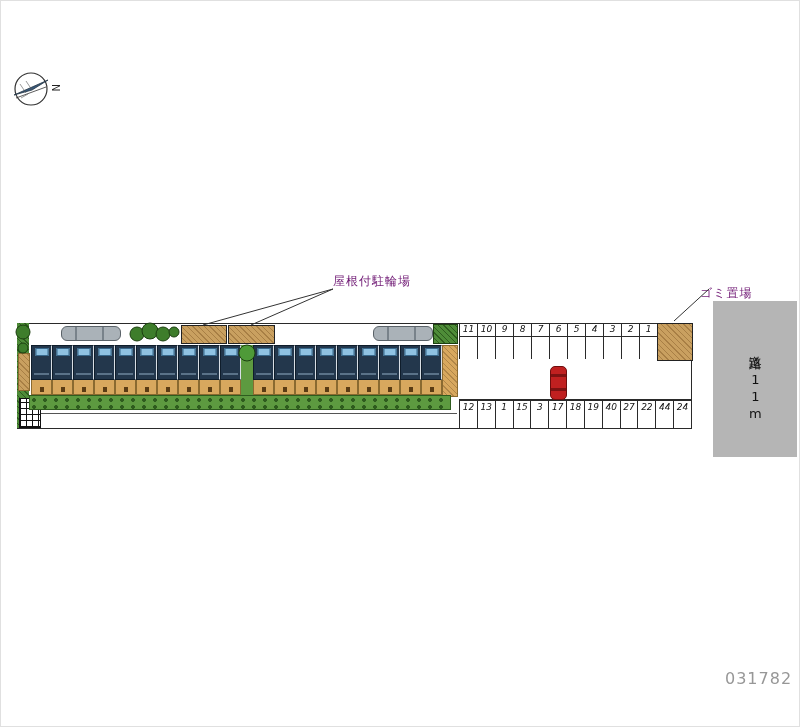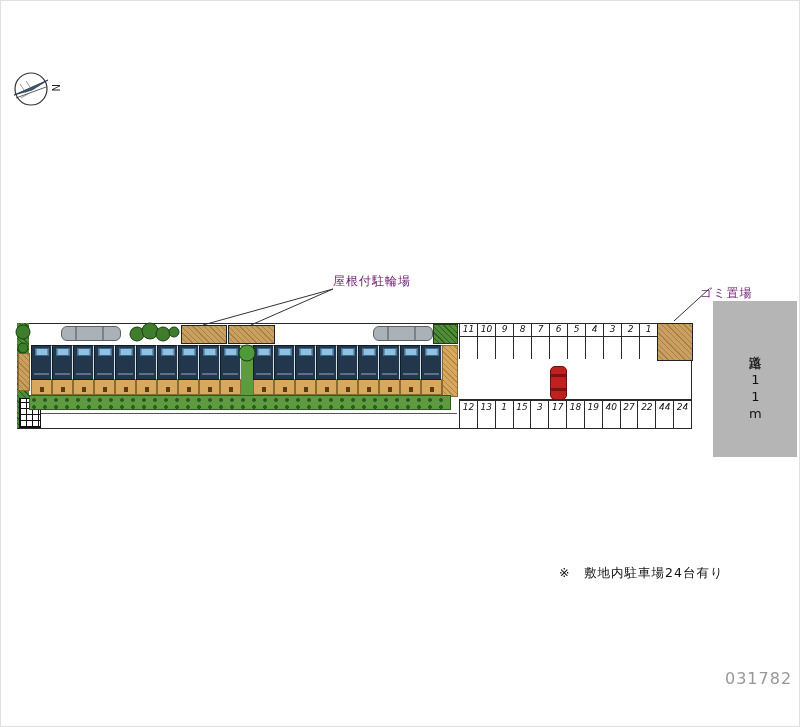--- a/index.html
+++ b/index.html
@@ -365,21 +365,20 @@
   <div id="road">
     <div id="road-label">
       <span>道路</span>
       <span class="rw">11m</span>
     </div>
   </div>
 
   <div class="plan-label" style="left:332px;top:272px;">屋根付駐輪場</div>
   <div class="plan-label" style="left:699px;top:272px;margin-top:12px;">ゴミ置場</div>
 
-  <div id="note">※　敷地内駐車場24台有り</div>
   <div id="drawing-number">031782</div>
 
   <svg class="overlay" width="800" height="727">
 
     <g>
       <circle cx="30" cy="88" r="16" fill="#ffffff" stroke="#333" stroke-width="1.2"></circle>
       <path d="M13 94 L47 79 L31 89 Z" fill="#38597a" stroke="#223344" stroke-width="0.8"></path>
       <path d="M15 97 L45 86" stroke="#333" stroke-width="0.8" fill="none"></path>
       <path d="M19 83 L25 92 M25 80 L31 89 M20 97 L27 93" stroke="#555" stroke-width="0.6" fill="none"></path>
     </g>

